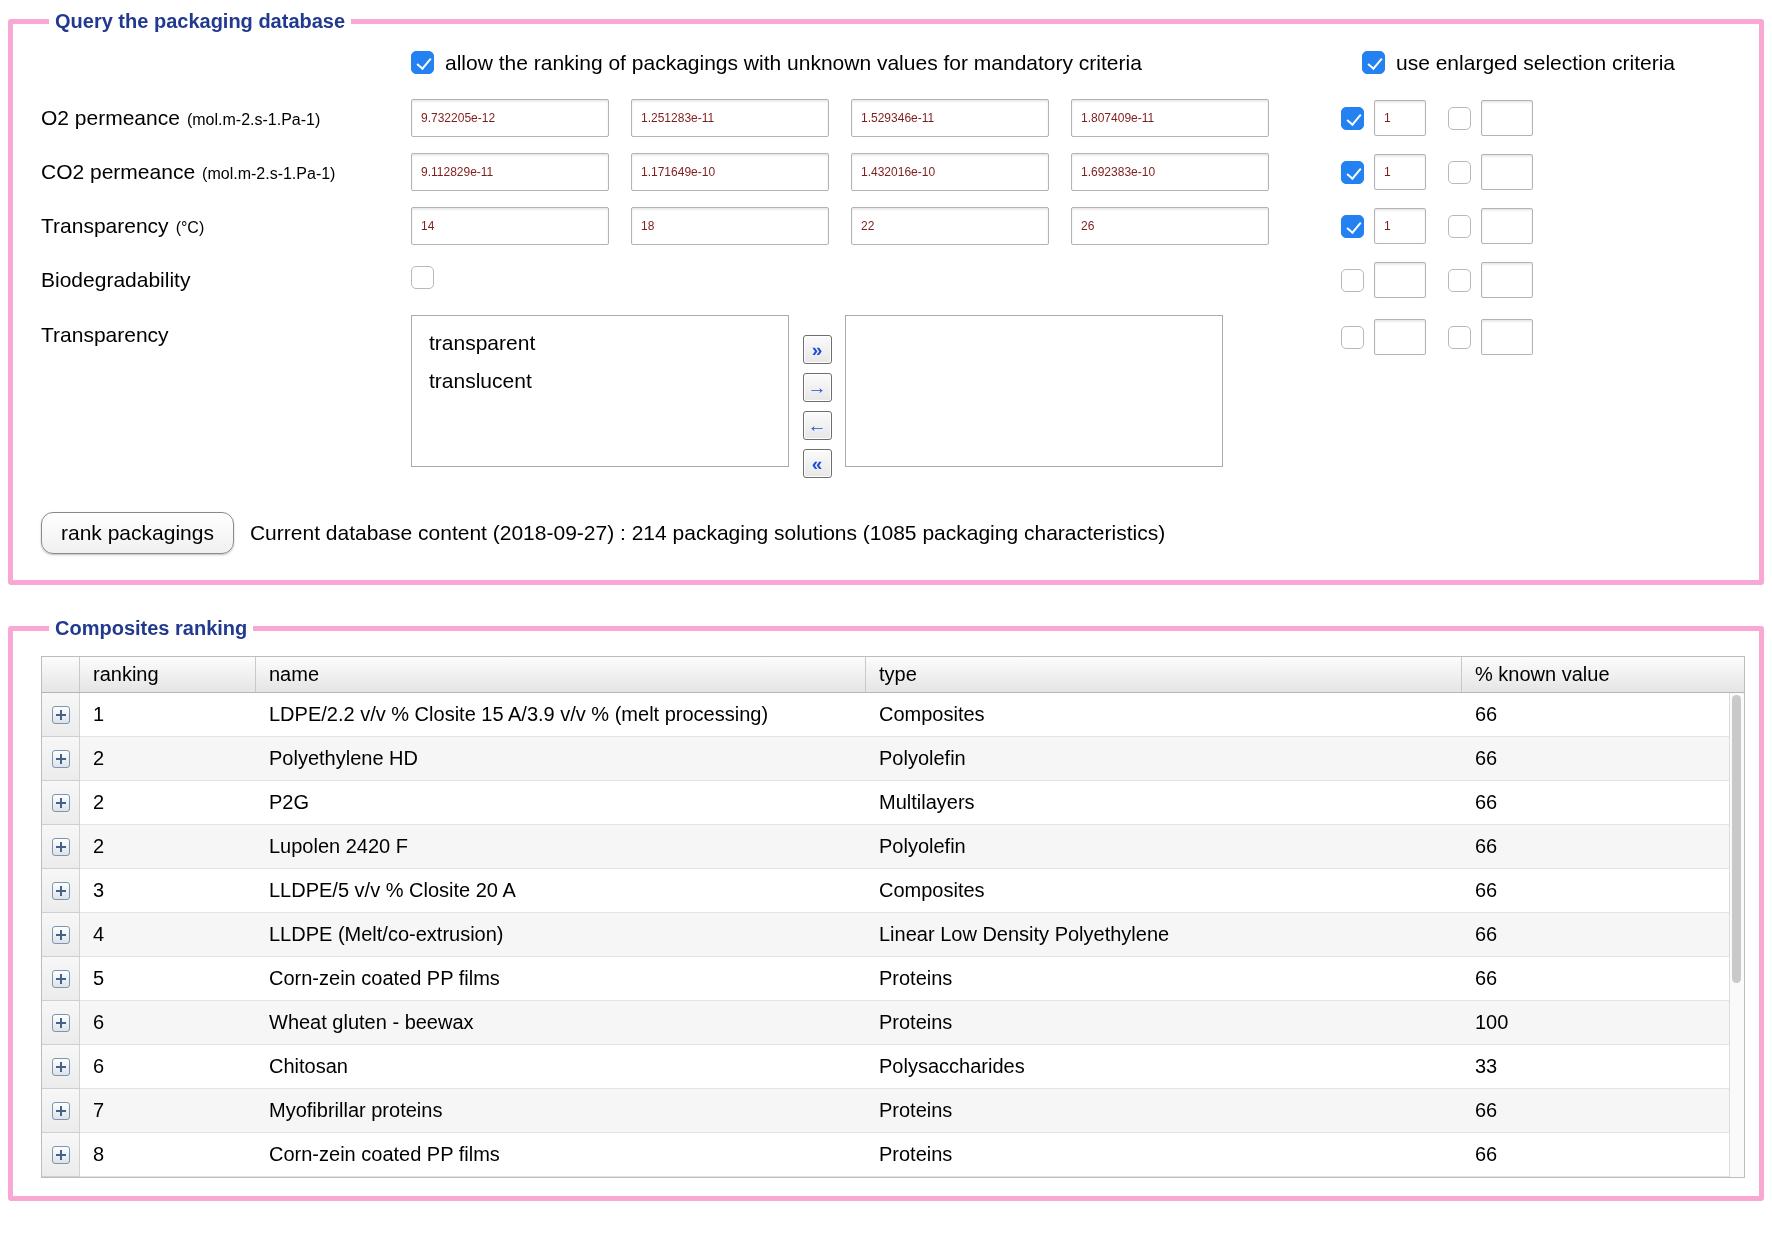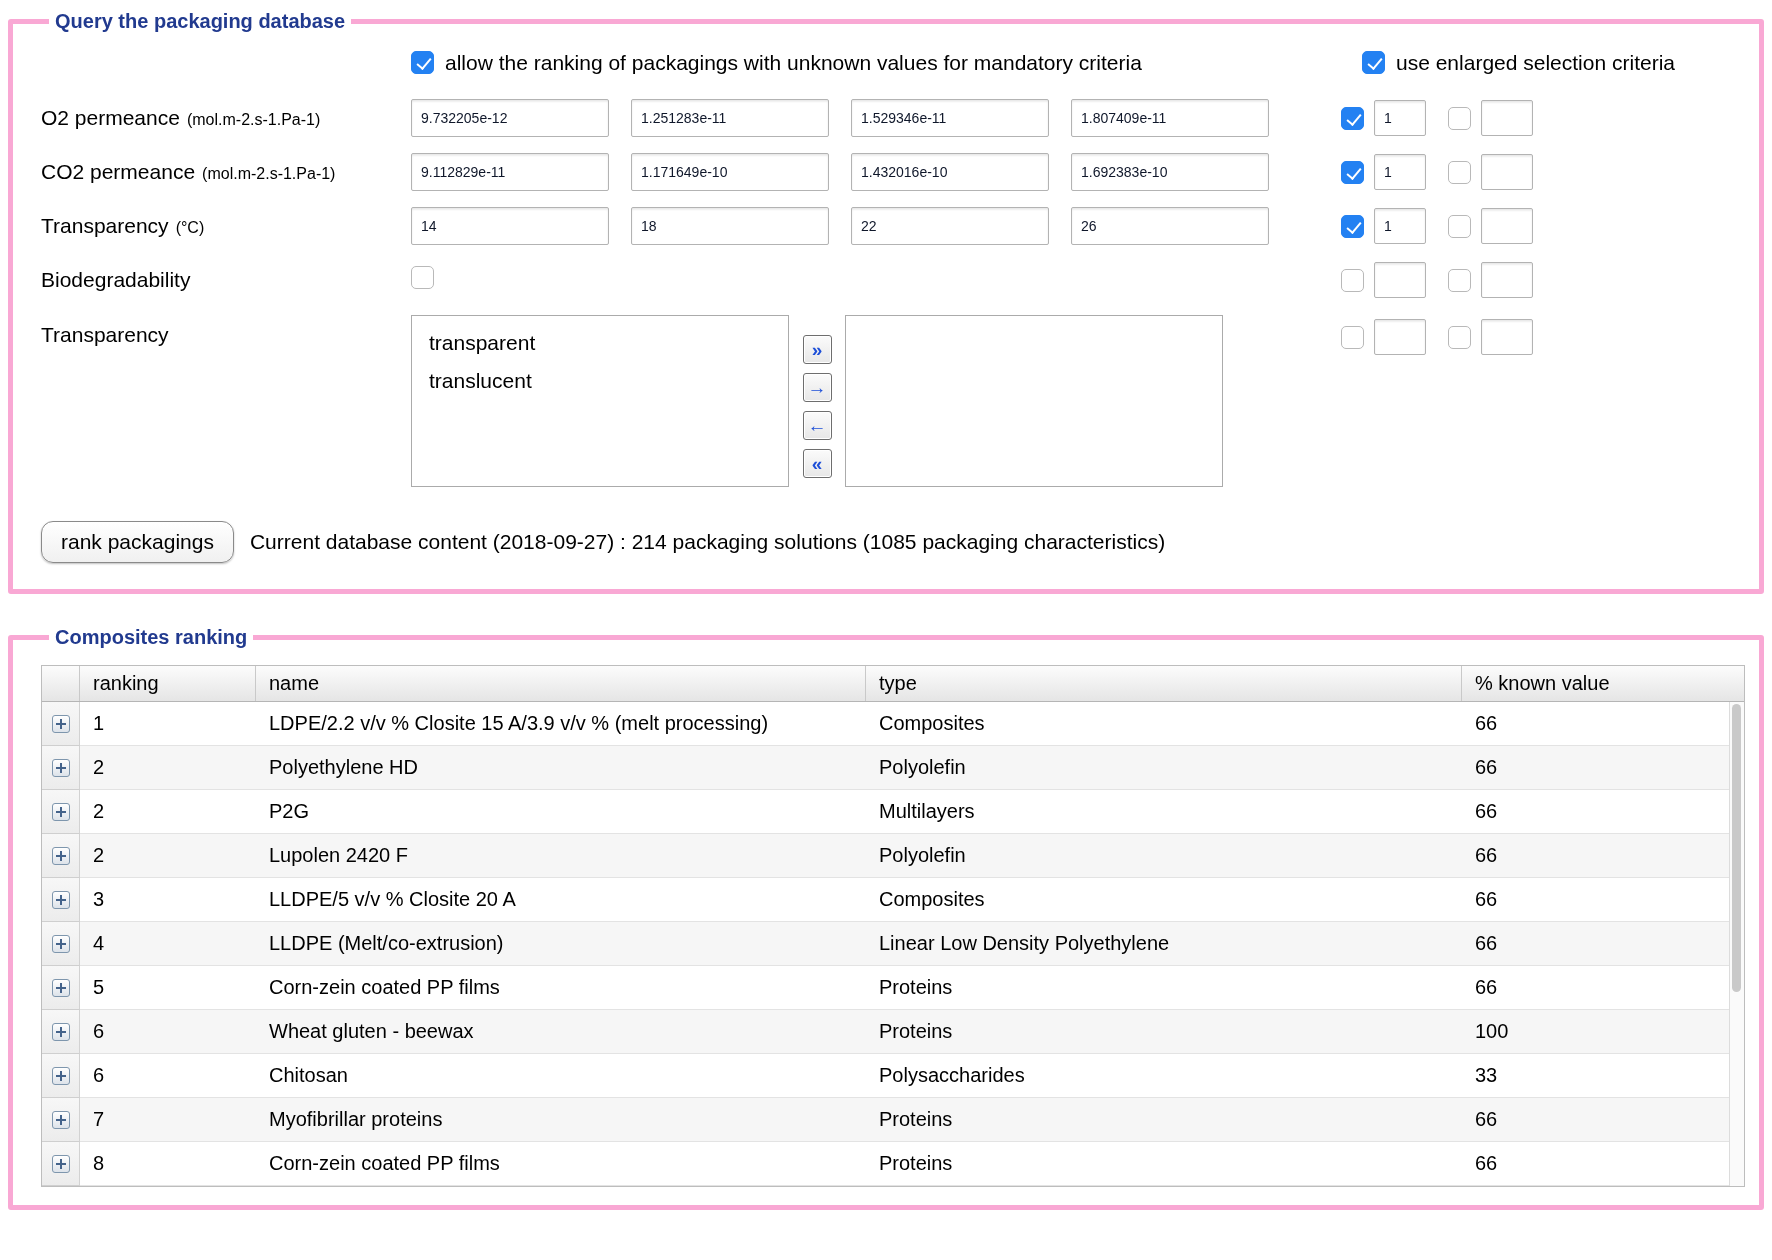--- a/index.html
+++ b/index.html
@@ -44,34 +44,34 @@
   }
   .grid-row { display:flex; align-items:center; height:54px; }
   .grid-row.hdr-row { height:34px; margin-bottom:6px; }
   .c-label { width:370px; flex:none; display:flex; align-items:baseline; gap:7px; }
   .c-label .unit { font-size:16px; }
   .c-field { width:220px; flex:none; }
   .spacer { width:50px; flex:none; }
   .txt {
     width:198px; height:38px;
     border:1px solid #b3b3b3; border-radius:2px;
-    font-family:inherit; font-size:14px; color:#0f172a;
+    font-family:inherit; font-size:12px; color:#7f1d1d;
     padding:0 9px; background:#fff;
     box-shadow: inset 0 1.5px 2px rgba(0,0,0,.10);
   }
   .txt.small { width:52px; height:36px; }
   .mo-cb { margin-right:10px; }
   .opt-start { margin-left:22px; }
   .mand-h { width:122px; flex:none; }
   .opt-h { flex:none; padding-left:22px; }
   
   .grid-row.transp { height:auto; align-items:flex-start; margin-top:8px; }
   .grid-row.transp .c-label { padding-top:8px; }
   .listbox {
-    width:378px; height:172px; flex:none;
+    width:378px; height:152px; flex:none;
     border:1px solid #ababab; background:#fff;
     padding-top:8px; overflow:hidden;
   }
   .lb-item { padding:7px 17px; font-size:21px; cursor:default; }
   .btn-stack {
     width:56px; flex:none; display:flex; flex-direction:column;
     align-items:center; gap:9px; padding-top:20px;
   }
   .xfer {
     width:29px; height:29px; padding:0;

